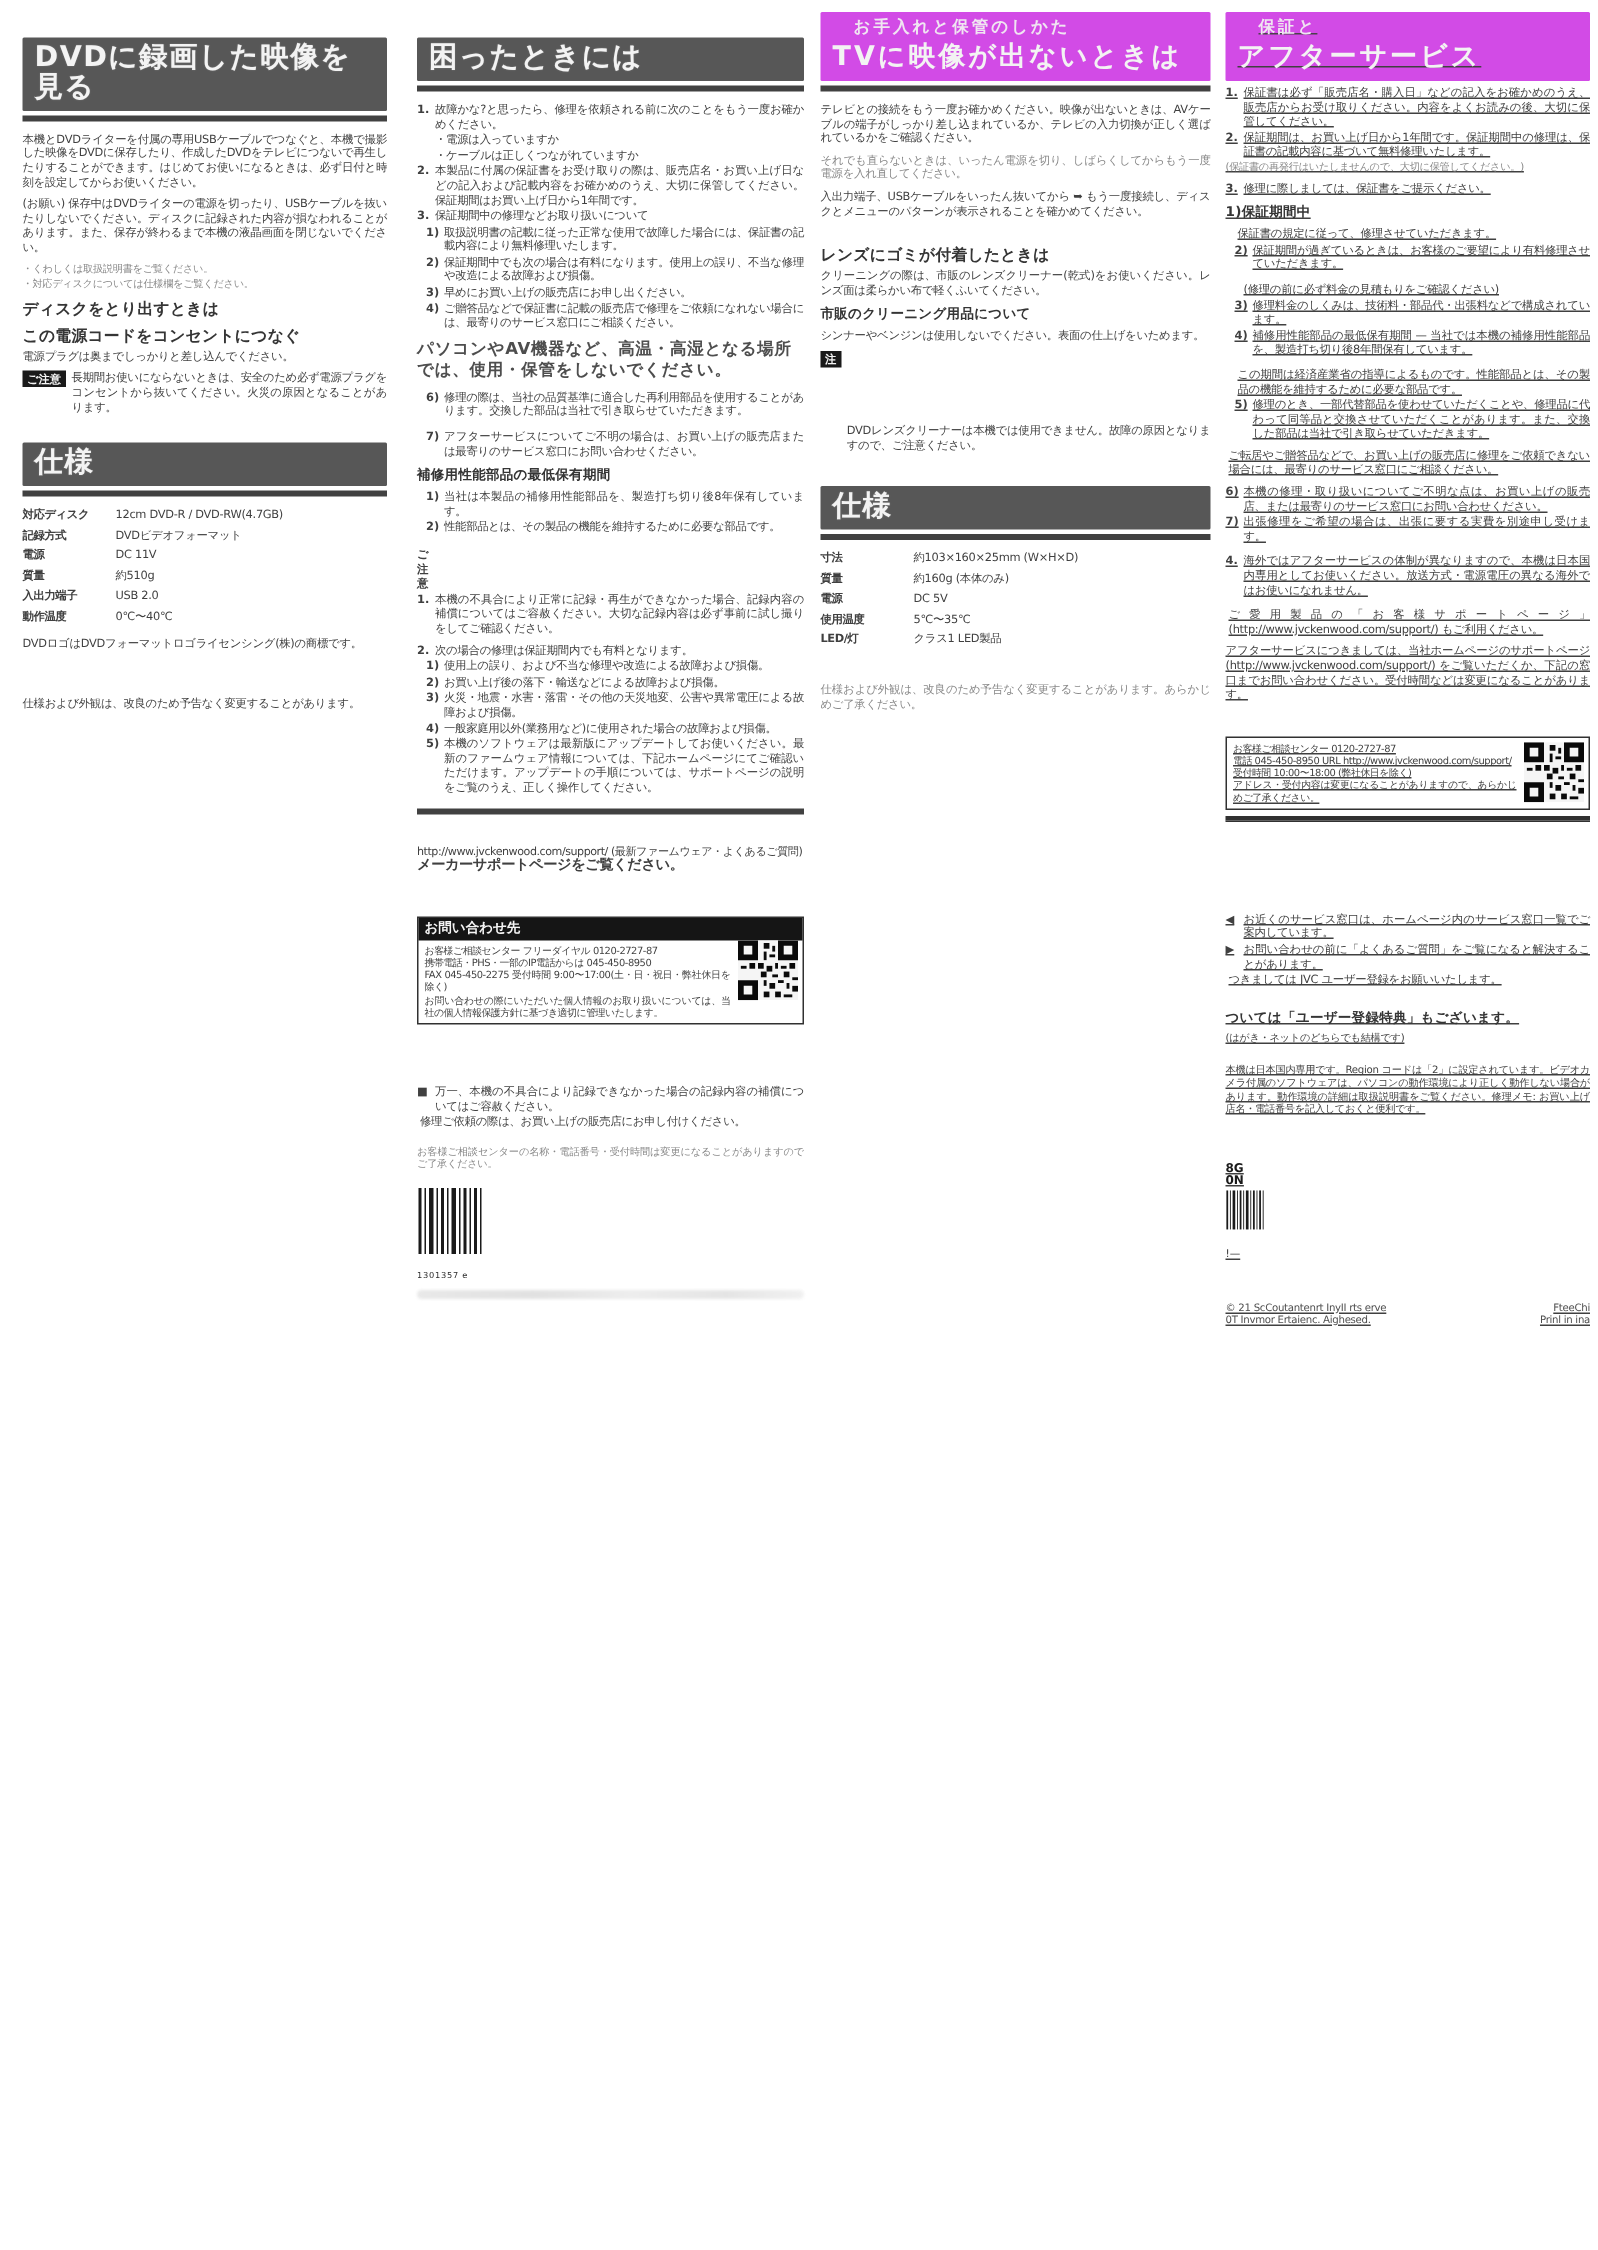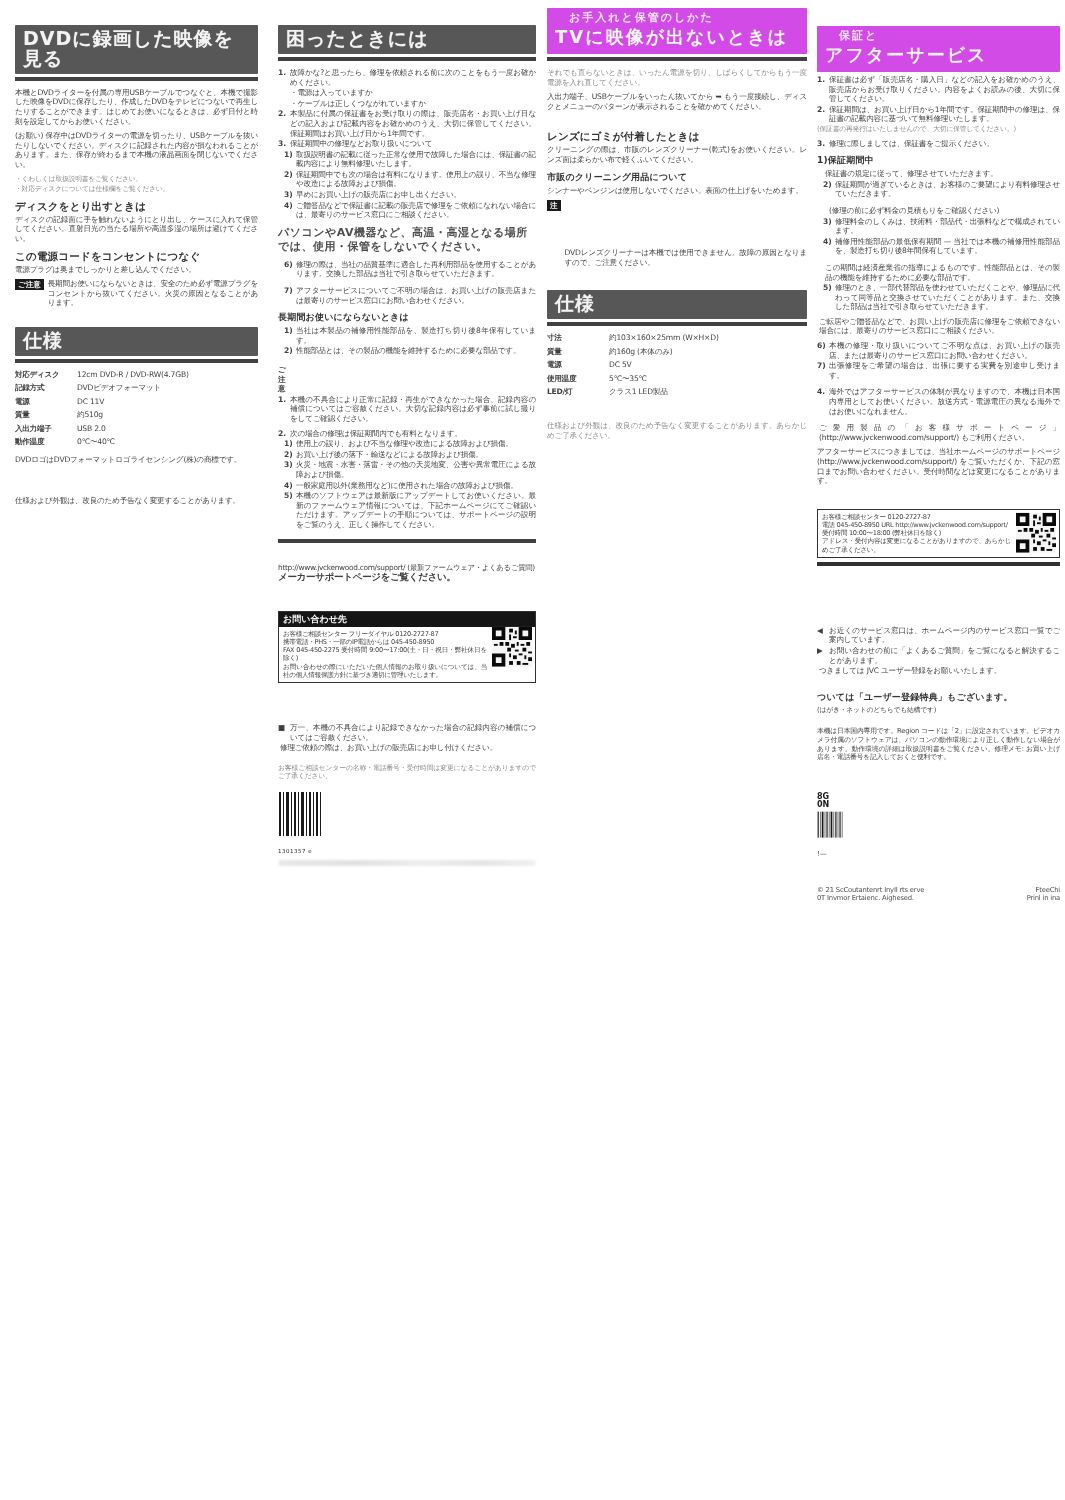--- a/index.html
+++ b/index.html
@@ -59,21 +59,20 @@
 
 <div id="page">
   <div class="col" style="left: 15px; top: 25px; width: 243px;">
       <div class="bar">DVDに録画した映像を見る</div>
       <div class="rule"></div>
       <div class="p">本機とDVDライターを付属の専用USBケーブルでつなぐと、本機で撮影した映像をDVDに保存したり、作成したDVDをテレビにつないで再生したりすることができます。はじめてお使いになるときは、必ず日付と時刻を設定してからお使いください。</div>
       <div class="p">(お願い) 保存中はDVDライターの電源を切ったり、USBケーブルを抜いたりしないでください。ディスクに記録された内容が損なわれることがあります。また、保存が終わるまで本機の液晶画面を閉じないでください。</div>
       <div class="p small gray tight">・くわしくは取扱説明書をご覧ください。</div>
       <div class="p small gray">・対応ディスクについては仕様欄をご覧ください。</div>
       <div class="h">ディスクをとり出すときは</div>
-      <div class="p">ディスクの記録面に手を触れないようにとり出し、ケースに入れて保管してください。直射日光の当たる場所や高温多湿の場所は避けてください。</div>
       <div class="h">この電源コードをコンセントにつなぐ</div>
       <div class="p">電源プラグは奥までしっかりと差し込んでください。</div>
       <div class="labelrow">
         <span class="lab">ご注意</span>
         <span class="tx p" style="font-size: 7.6px; line-height: 9.6px;">長期間お使いにならないときは、安全のため必ず電源プラグをコンセントから抜いてください。火災の原因となることがあります。</span>
       </div>
       <div class="gap" style="height: 10px;"></div>
       <div class="bar">仕様</div>
       <div class="rule2"></div>
       <div class="spec">
@@ -148,21 +147,21 @@
       <div class="bigbold">パソコンやAV機器など、高温・高湿となる場所では、使用・保管をしないでください。</div>
       <div class="marker-line" style="padding-left: 6px;">
         <span class="mk" style="width: 12px;">6)</span>
         <span class="tx">修理の際は、当社の品質基準に適合した再利用部品を使用することがあります。交換した部品は当社で引き取らせていただきます。</span>
       </div>
       <div class="gap" style="height: 6px;"></div>
       <div class="marker-line" style="padding-left: 6px;">
         <span class="mk" style="width: 12px;">7)</span>
         <span class="tx">アフターサービスについてご不明の場合は、お買い上げの販売店または最寄りのサービス窓口にお問い合わせください。</span>
       </div>
-      <div class="h sm">長期間お使いにならないときは</div>
+      <div class="h sm">補修用性能部品の最低保有期間</div>
       <div class="marker-line" style="padding-left: 6px;">
         <span class="mk" style="width: 12px;">1)</span>
         <span class="tx">当社は本製品の補修用性能部品を、製造打ち切り後8年保有しています。</span>
       </div>
       <div class="marker-line" style="padding-left: 6px;">
         <span class="mk" style="width: 12px;">2)</span>
         <span class="tx">性能部品とは、その製品の機能を維持するために必要な部品です。</span>
       </div>
       <div class="gap" style="height: 8px;"></div>
       <div class="marker-line">
@@ -270,20 +269,21 @@
           </g>
         </svg><div class="bc-caption">1301357 e</div></div>
       <div class="smudge"></div>
     </div>
   <div class="col" style="left: 547px; top: 8px; width: 260px;">
       <div class="bar2">
         <span class="t">お手入れと保管のしかた</span>
         <span class="m">TVに映像が出ないときは</span>
       </div>
       <div class="rule"></div>
+      <div class="p">テレビとの接続をもう一度お確かめください。映像が出ないときは、AVケーブルの端子がしっかり差し込まれているか、テレビの入力切換が正しく選ばれているかをご確認ください。</div>
       <div class="p gray">それでも直らないときは、いったん電源を切り、しばらくしてからもう一度電源を入れ直してください。</div>
       <div class="p">入出力端子、USBケーブルをいったん抜いてから ➥ もう一度接続し、ディスクとメニューのパターンが表示されることを確かめてください。</div>
       <div class="gap" style="height: 8px;"></div>
       <div class="h">レンズにゴミが付着したときは</div>
       <div class="p">クリーニングの際は、市販のレンズクリーナー(乾式)をお使いください。レンズ面は柔らかい布で軽くふいてください。</div>
       <div class="h sm">市販のクリーニング用品について</div>
       <div class="p">シンナーやベンジンは使用しないでください。表面の仕上げをいためます。</div>
       <div class="labelrow">
         <span class="lab">注</span>
         <span class="tx p" style="font-size: 7.6px; line-height: 9.6px; margin-top: 48px;">DVDレンズクリーナーは本機では使用できません。故障の原因となりますので、ご注意ください。</span>
@@ -309,21 +309,21 @@
           <span class="sv">5℃〜35℃</span>
         </div>
         <div class="row">
           <span class="sl">LED/灯</span>
           <span class="sv">クラス1 LED製品</span>
         </div>
       </div>
       <div class="gap" style="height: 16px;"></div>
       <div class="p gray">仕様および外観は、改良のため予告なく変更することがあります。あらかじめご了承ください。</div>
     </div>
-  <div class="col" style="left: 817px; top: 26px; width: 243px;">
+  <div class="col" style="left: 817px; top: 8px; width: 243px; text-decoration: underline;">
       <div class="bar2">
         <span class="t">保証と</span>
         <span class="m">アフターサービス</span>
       </div>
       <div class="marker-line">
         <span class="mk" style="width: 12px;">1.</span>
         <span class="tx">保証書は必ず「販売店名・購入日」などの記入をお確かめのうえ、販売店からお受け取りください。内容をよくお読みの後、大切に保管してください。</span>
       </div>
       <div class="marker-line">
         <span class="mk" style="width: 12px;">2.</span>

